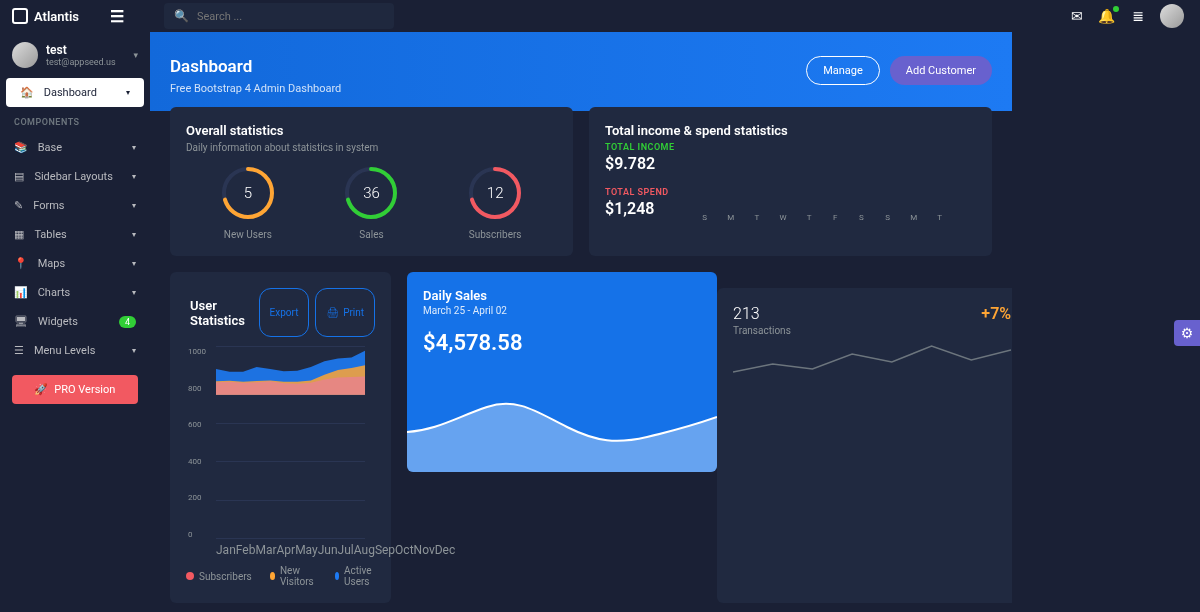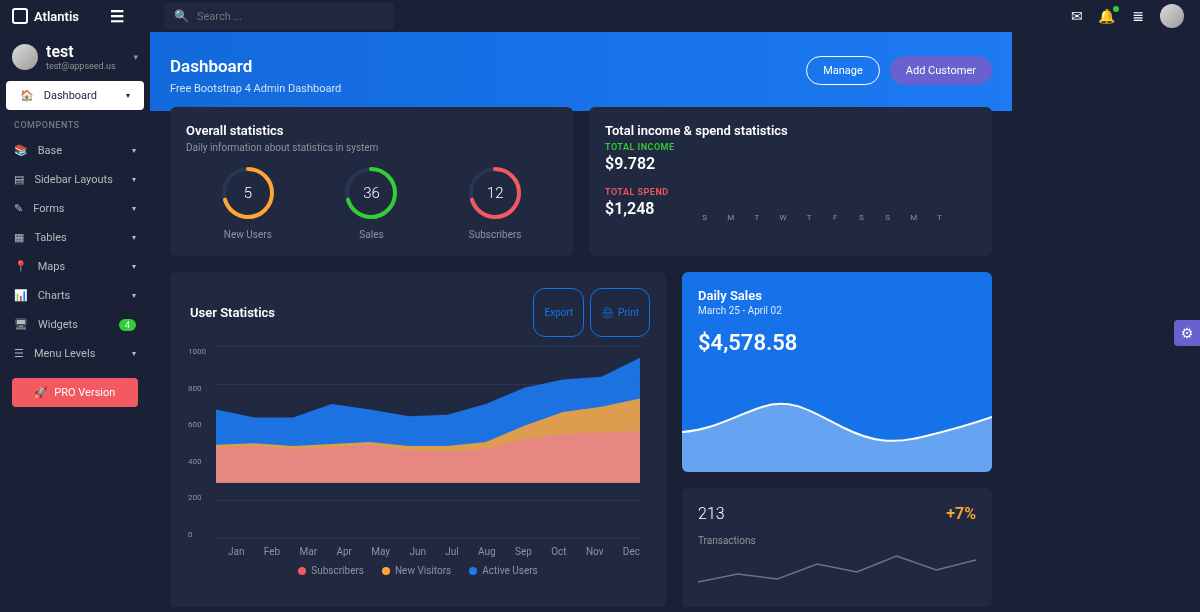--- a/index.html
+++ b/index.html
@@ -11,21 +11,21 @@
 .burger{width:20px;color:#fff;cursor:pointer;font-size:16px;margin-left:auto;margin-right:8px}
 .search{flex:0 0 230px;margin-left:14px;background:#1f283e;border-radius:4px;display:flex;align-items:center;padding:6px 10px;gap:8px}
 .search input{background:none;border:0;color:#fff;outline:0;font-size:11px;flex:1}
 .top-icons{margin-left:auto;display:flex;align-items:center;gap:16px;padding-right:16px;color:#fff}
 .top-icons .ic{font-size:14px;cursor:pointer;position:relative}
 .dot{position:absolute;top:-2px;right:-3px;width:6px;height:6px;background:#31ce36;border-radius:50%}
 .avatar{width:24px;height:24px;border-radius:50%;background:linear-gradient(135deg,#ddd,#999)}
 .sidebar{width:150px;background:#1a2035;padding-top:32px;display:flex;flex-direction:column}
 .user-block{display:flex;align-items:center;gap:8px;padding:10px 12px;color:#fff}
 .user-block .avatar{width:26px;height:26px}
-.user-block .name{font-size:16px;font-weight:600}
+.user-block .name{font-size:12px;font-weight:600}
 .user-block .email{font-size:9px;color:#8d9498}
 .user-block .caret{margin-left:auto;font-size:9px;color:#8d9498}
 .nav-item{display:flex;align-items:center;gap:10px;padding:8px 14px;color:#b9babf;font-size:11px;cursor:pointer;position:relative}
 .nav-item.active{background:#fff;color:#1a2035;border-radius:4px;margin:0 6px}
 .nav-item .caret{margin-left:auto;font-size:8px}
 .nav-header{padding:10px 14px 6px;font-size:9px;letter-spacing:.5px;color:#6c757d;font-weight:600}
 .badge{background:#31ce36;color:#fff;border-radius:8px;padding:1px 6px;font-size:9px;margin-left:auto}
 .pro-btn{margin:10px 12px;background:#f25961;color:#fff;border:0;padding:8px;border-radius:4px;font-size:11px;display:flex;align-items:center;justify-content:center;gap:6px;cursor:pointer}
 .main{flex:1;padding-top:32px;overflow-y:auto;background:#1a2035}
 .hero{background:linear-gradient(90deg,#1269db 0%,#1d7af3 100%);padding:24px 20px 16px;display:flex;align-items:flex-start}
@@ -56,35 +56,35 @@
 .bars .bl{font-size:8px;color:#8d9498}
 .us-card{flex:1}
 .us-head{display:flex;align-items:center;margin-bottom:10px}
 .us-head .card-title{margin:4px}
 .us-actions{margin-left:auto;display:flex;gap:6px}
 .mini-btn{border:1px solid #1572e8;color:#1572e8;background:transparent;padding:18px 10px;border-radius:12px;font-size:10px;display:flex;align-items:center;gap:4px;cursor:pointer}
 .chart{position:relative;height:210px;margin-left:30px;margin-right:10px}
 .yaxis{position:absolute;left:-28px;top:0;bottom:18px;display:flex;flex-direction:column;justify-content:space-between;font-size:8px;color:#8d9498}
 .grid{position:absolute;inset:0 0 18px 0}
 .gline{position:absolute;left:0;right:0;border-top:1px solid #2a3553}
-.xaxis{position:absolute;bottom:0;left:12px;right:0;display:flex;justify-content:space-between;font-size:10px;color:#8d9498}
+.xaxis{position:absolute;bottom:0;left:0;right:0;display:flex;justify-content:space-between;font-size:12px;color:#8d9498}
 .area{position:absolute;inset:0 0 18px 0}
 .legend{display:flex;justify-content:center;gap:18px;margin-top:8px;font-size:10px;color:#8d9498}
 .legend span{display:flex;align-items:center;gap:5px}
 .ldot{width:8px;height:8px;border-radius:50%}
 .sales-card{background:#1572e8;color:#fff;padding:16px;border-radius:6px;width:310px;position:relative;overflow:hidden;height:200px}
 .sales-card .t{font-size:13px;font-weight:600;margin-bottom:2px}
 .sales-card .d{font-size:10px;opacity:.85;margin-bottom:14px}
 .sales-card .v{font-size:22px;font-weight:600}
 .sales-wave{position:absolute;bottom:0;left:0;right:0;height:90px}
 .trans-card{width:310px;margin-top:16px}
 .trans-card .row1{display:flex;align-items:flex-start}
 .trans-card .n{color:#fff;font-size:16px;font-weight:300}
 .trans-card .pct{margin-left:auto;color:#ffa534;font-size:16px;font-weight:600}
-.trans-card .l{font-size:10px;color:#8d9498;margin-top:12px}
+.trans-card .l{font-size:10px;color:#8d9498;margin-top:2px}
 .gear-fab{position:absolute;right:0;top:320px;background:#6861ce;color:#fff;width:26px;height:26px;border-radius:4px 0 0 4px;display:flex;align-items:center;justify-content:center;font-size:14px;cursor:pointer}
 </style>
 </head>
 <body>
 
 <div class="app">
   <div class="topbar">
     <div class="logo">
       <span class="logo-icon"></span>
       <span>Atlantis</span>
@@ -316,21 +316,21 @@
                 <div>Dec</div>
               </div>
           </div>
           <div class="legend" id="legend">
               <span><span class="ldot" style="background:#f25961"></span>Subscribers</span>
               <span><span class="ldot" style="background:#ffa534"></span>New Visitors</span>
               <span><span class="ldot" style="background:#1d7af3"></span>Active Users</span>
             </div>
         </div>
 
-        <div style="display:flex;flex-direction:column">
+        <div style="display:flex;">
           <div class="sales-card">
             <div class="t">Daily Sales</div>
             <div class="d">March 25 - April 02</div>
             <div class="v">$4,578.58</div>
             <svg class="sales-wave" viewBox="0 0 310 90" preserveAspectRatio="none">
               <path d="M0,50 C30,48 50,35 80,25 C110,15 130,30 160,45 C190,60 210,62 240,55 C270,48 290,42 310,35 L310,90 L0,90 Z" fill="rgba(255,255,255,.35)"></path>
               <path d="M0,50 C30,48 50,35 80,25 C110,15 130,30 160,45 C190,60 210,62 240,55 C270,48 290,42 310,35" fill="none" stroke="#fff" stroke-width="2"></path>
             </svg>
           </div>
           <div class="card trans-card">

